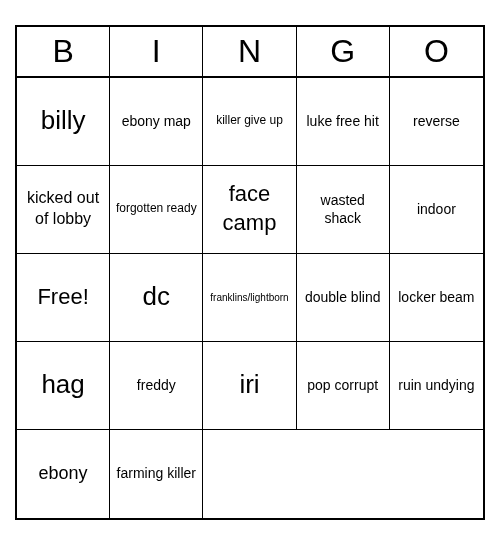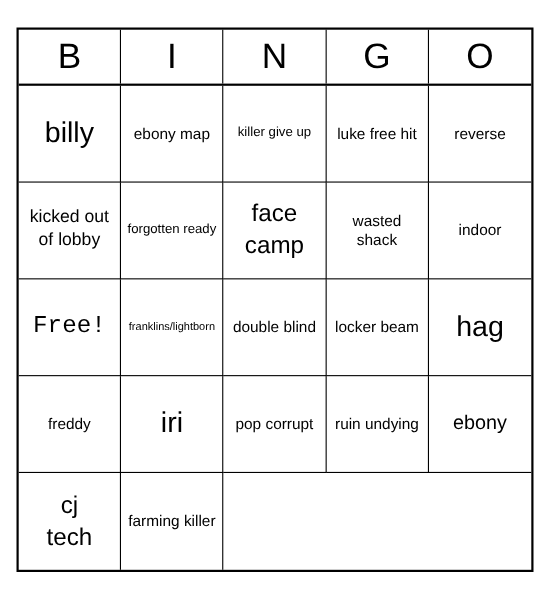--- a/index.html
+++ b/index.html
@@ -83,26 +83,26 @@
   <div class="bingo-cell" style="font-size: 26px;">billy</div>
       <div class="bingo-cell" style="font-size: 14px;">ebony map</div>
       <div class="bingo-cell" style="font-size: 12px;">killer give up</div>
       <div class="bingo-cell" style="font-size: 14px;">luke free hit</div>
       <div class="bingo-cell" style="font-size: 14px;">reverse</div>
       <div class="bingo-cell" style="font-size: 16px;">kicked out of lobby</div>
       <div class="bingo-cell" style="font-size: 12px;">forgotten ready</div>
       <div class="bingo-cell" style="font-size: 22px;">face<br>camp</div>
       <div class="bingo-cell" style="font-size: 14px;">wasted shack</div>
       <div class="bingo-cell" style="font-size: 14px;">indoor</div>
-      <div class="bingo-cell" style="font-size: 22px; font-family: Liberation Mono, monospace;">Free!</div>
+      <div class="bingo-cell" style="font-size: 22px;">Free!</div>
+      <div class="bingo-cell" style="font-size: 26px;">dc</div>
       <div class="bingo-cell" style="font-size: 10px;">franklins/lightborn</div>
       <div class="bingo-cell" style="font-size: 14px;">double blind</div>
       <div class="bingo-cell" style="font-size: 14px;">locker beam</div>
       <div class="bingo-cell" style="font-size: 26px;">hag</div>
       <div class="bingo-cell" style="font-size: 14px;">freddy</div>
       <div class="bingo-cell" style="font-size: 26px;">iri</div>
       <div class="bingo-cell" style="font-size: 14px;">pop corrupt</div>
       <div class="bingo-cell" style="font-size: 14px;">ruin undying</div>
       <div class="bingo-cell" style="font-size: 18px;">ebony</div>
-      <div class="bingo-cell" style="font-size: 22px;">cj<br>tech</div>
       <div class="bingo-cell" style="font-size: 14px;">farming killer</div>
     </div>
 </div>
 
 </body></html>

